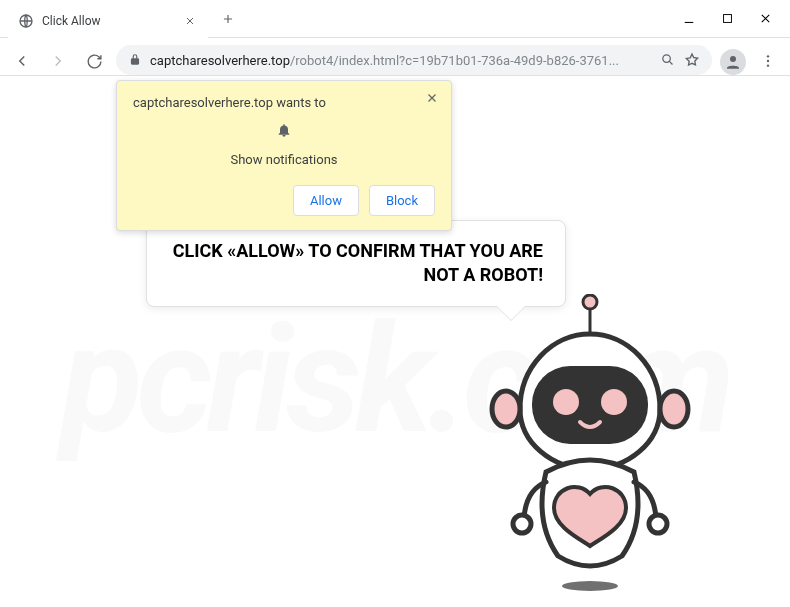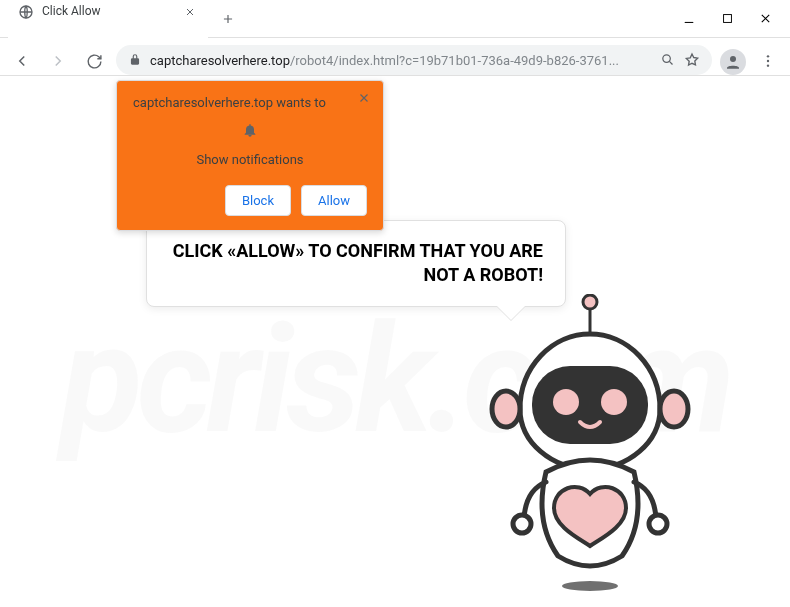--- a/index.html
+++ b/index.html
@@ -1,19 +1,19 @@
 <!DOCTYPE html>
 <html><head>
 <meta charset="utf-8">
 <style>
 * { margin: 0; padding: 0; box-sizing: border-box; font-family: -apple-system, BlinkMacSystemFont, "Segoe UI", Roboto, Arial, sans-serif; }
 body { width: 790px; height: 607px; background: #fff; overflow: hidden; position: relative; }
 
 .titlebar { height: 38px; background: #fff; display: flex; align-items: center; border-bottom: 1px solid #e0e0e0; }
-.tab { display: flex; align-items: flex-start; background: #fff; height: 34px; margin-top: 4px; margin-left: 8px; padding: 0 10px; border-radius: 8px 8px 0 0; min-width: 200px; position: relative; }
+.tab { display: flex; align-items: center; background: #fff; height: 34px; margin-top: 4px; margin-left: 8px; padding: 0 10px; border-radius: 8px 8px 0 0; min-width: 200px; position: relative; }
 .tab-favicon { width: 16px; height: 16px; margin-right: 8px; }
 .tab-title { font-size: 12px; color: #3c4043; flex: 1; }
 .tab-close { width: 16px; height: 16px; color: #5f6368; display: flex; align-items: center; justify-content: center; cursor: pointer; }
 .newtab { width: 28px; height: 28px; margin-left: 6px; display:flex; align-items:center; justify-content:center; color:#5f6368; cursor:pointer; }
 .spacer { flex: 1; }
 .win-controls { display: flex; gap: 24px; padding-right: 18px; color:#000; }
 .win-btn { width: 14px; height: 14px; display:flex; align-items:center; justify-content:center; cursor:pointer; }
 
 .toolbar { height: 38px; background: #fff; display: flex; align-items: flex-end; padding: 0 8px; gap: 8px; border-bottom: 1px solid #e0e0e0; }
 .tool-btn { width: 28px; height: 28px; display:flex; align-items:center; justify-content:center; color:#5f6368; cursor:pointer; border-radius:50%; }
@@ -21,21 +21,21 @@
 .addressbar { flex: 1; height: 30px; background: #f1f3f4; border-radius: 15px; display: flex; align-items: center; padding: 0 12px; gap: 8px; }
 .lock { width:14px; height:14px; color:#5f6368; }
 .url { font-size: 13px; color: #202124; flex:1; white-space:nowrap; overflow:hidden; }
 .url .domain { color: #202124; }
 .url .path { color: #80868b; }
 .addr-icon { width:16px; height:16px; color:#5f6368; }
 .avatar { width: 26px; height: 26px; background: #dadce0; border-radius:50%; display:flex; align-items:center; justify-content:center; color:#5f6368;}
 
 .content { position: relative; width: 100%; height: calc(607px - 76px); background: #fff; }
 
-.prompt { position: absolute; left: 116px; top: 4px; width: 268px; background: #f97316; border: 1px solid #dadce0; border-radius: 4px; box-shadow: 0 2px 6px rgba(0,0,0,0.15); padding: 14px 16px; z-index: 10; }
+.prompt { position: absolute; left: 116px; top: 4px; width: 336px; background: #fef9c3; border: 1px solid #dadce0; border-radius: 4px; box-shadow: 0 2px 6px rgba(0,0,0,0.15); padding: 14px 16px; z-index: 10; }
 .prompt-close { position: absolute; right: 10px; top: 10px; width:16px; height:16px; color:#5f6368; cursor:pointer; }
 .prompt-title { font-size: 13px; color: #3c4043; margin-bottom: 12px; }
 .prompt-row { display: flex; align-items:center; gap: 14px; margin-bottom: 18px; flex-direction: column; }
 .bell { width:16px; height:16px; color:#5f6368; }
 .prompt-text { font-size: 13px; color:#3c4043; }
 .prompt-buttons { display:flex; justify-content:flex-end; gap:10px; }
 .pbtn { padding: 7px 16px; font-size: 13px; border: 1px solid #dadce0; background:#fff; border-radius:4px; color:#1a73e8; cursor:pointer; }
 
 .bubble { position: absolute; left: 146px; top: 144px; width: 420px; background:#fff; border:1px solid #e0e0e0; border-radius:8px; padding: 18px 22px; box-shadow: 0 2px 8px rgba(0,0,0,0.08); }
 .bubble-text { font-size: 18px; font-weight: 700; text-align:right; color:#000; line-height:1.35; }
@@ -154,22 +154,22 @@
     <div class="prompt-title">captcharesolverhere.top wants to</div>
     <div class="prompt-row">
       <span class="bell">
           <svg viewBox="0 0 24 24" width="16" height="16" fill="#5f6368">
             <path d="M12 22a2.5 2.5 0 002.5-2.5h-5A2.5 2.5 0 0012 22zm6-6V11a6 6 0 00-5-5.9V4a1 1 0 10-2 0v1.1A6 6 0 006 11v5l-2 2v1h16v-1l-2-2z"></path>
           </svg>
         </span>
       <span class="prompt-text">Show notifications</span>
     </div>
     <div class="prompt-buttons">
+      <button class="pbtn">Allow</button>
       <button class="pbtn">Block</button>
-      <button class="pbtn">Allow</button>
     </div>
   </div>
 
   <div class="bubble">
     <div class="bubble-text">CLICK «ALLOW» TO CONFIRM THAT YOU ARE NOT A ROBOT!</div>
     <div class="bubble-tail"></div>
   </div>
 
   <div class="robot">
     <svg viewBox="0 0 220 300" width="220" height="300">

